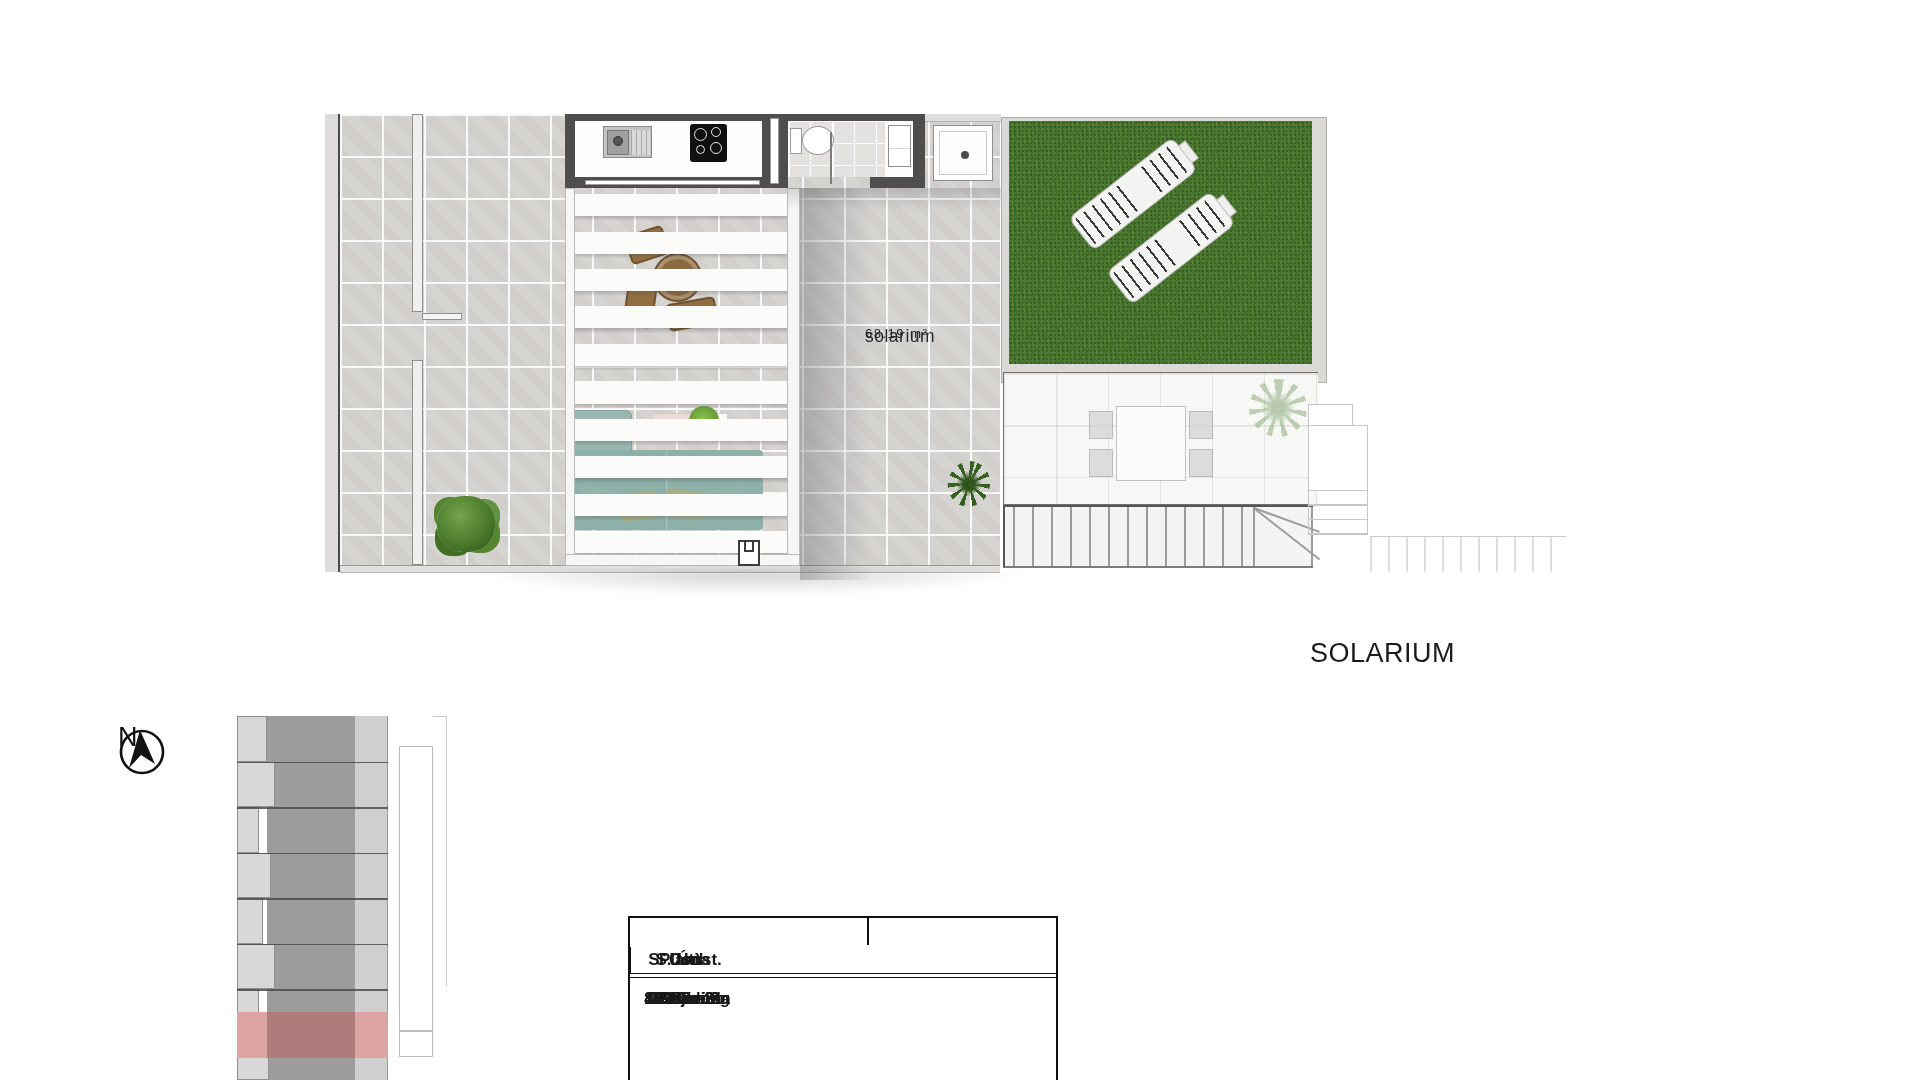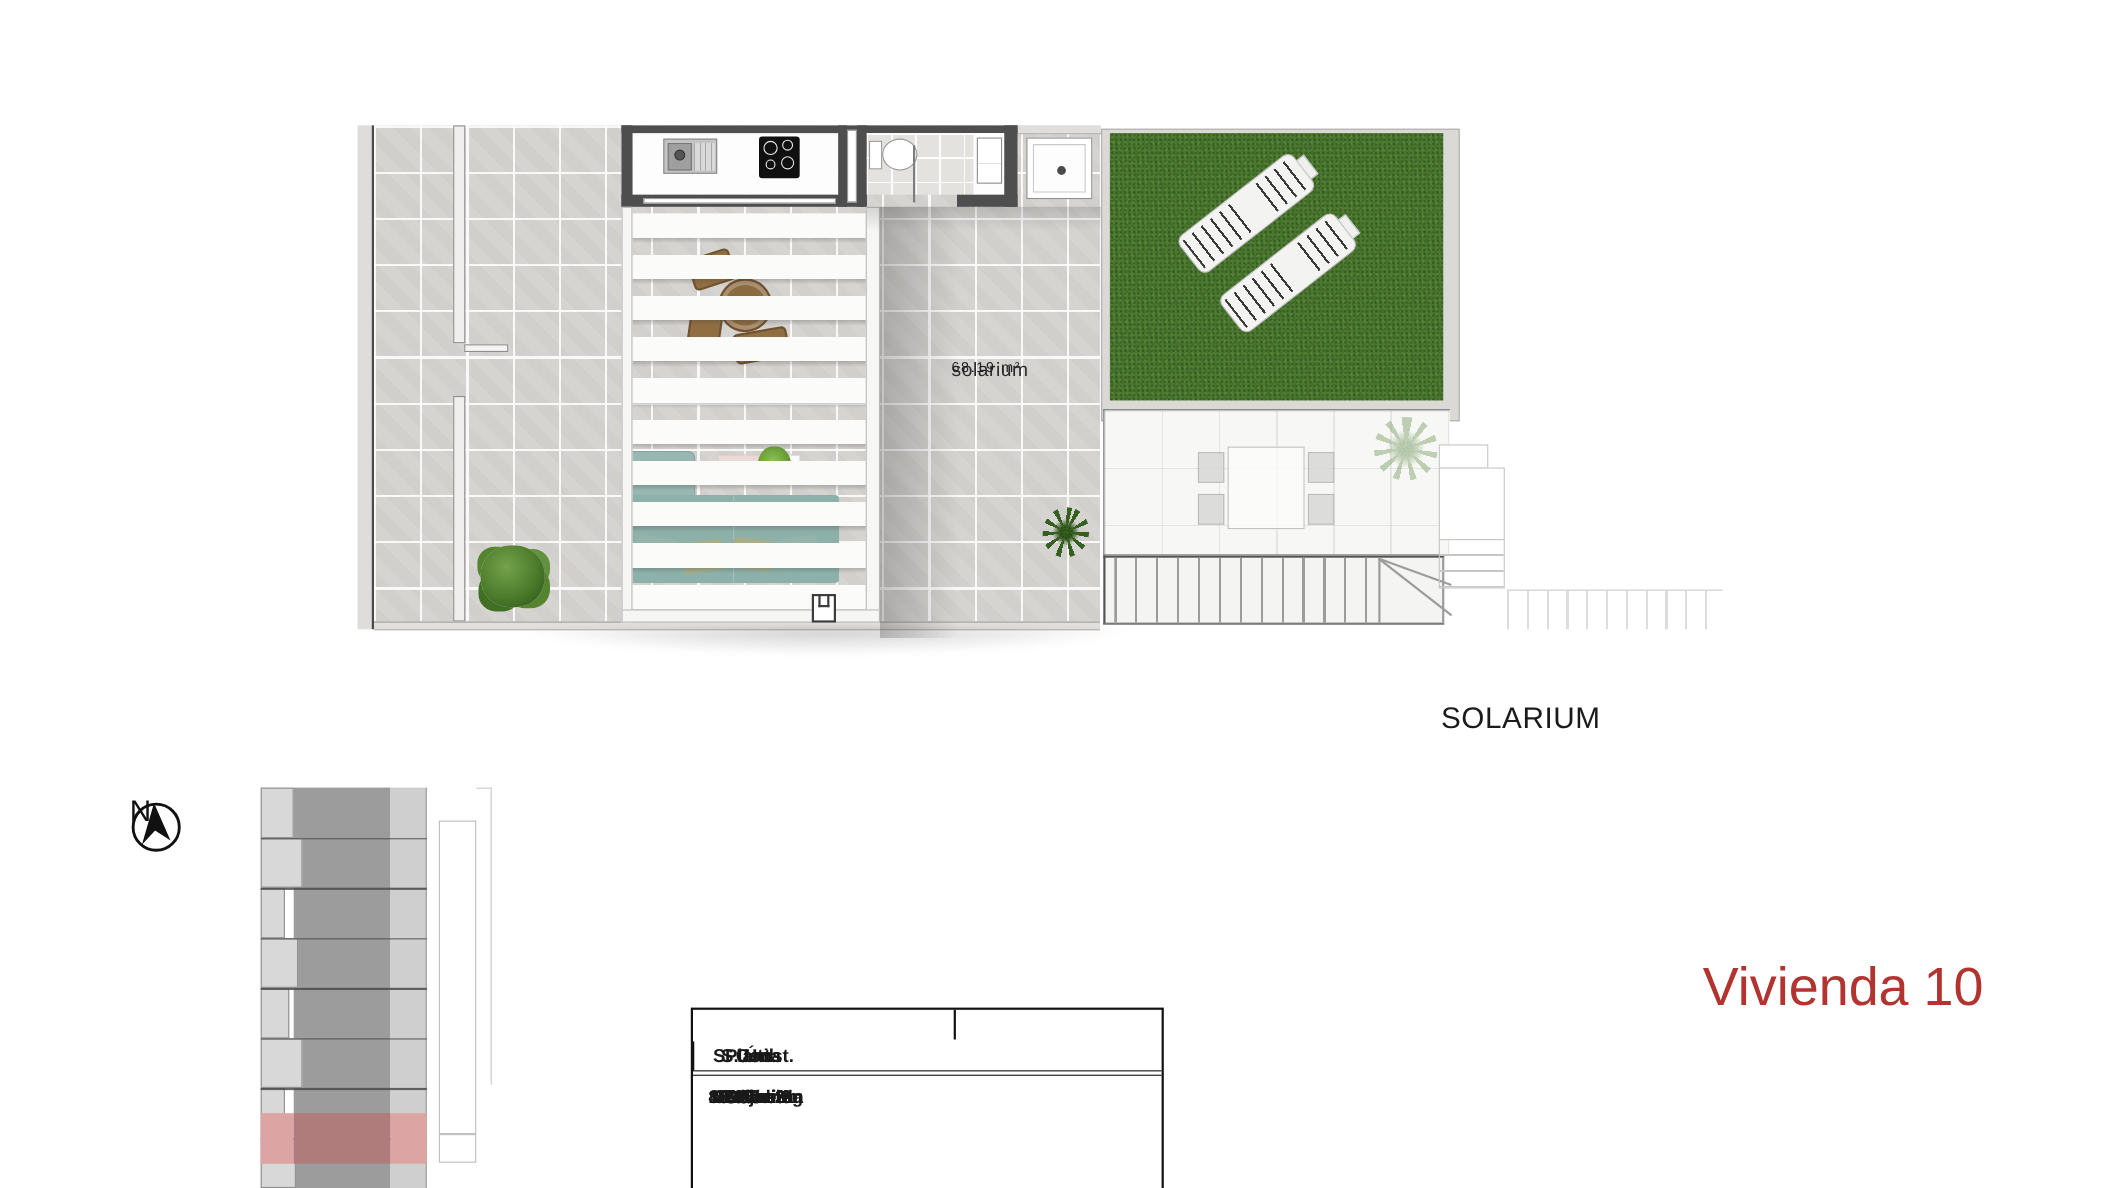--- a/index.html
+++ b/index.html
@@ -399,15 +399,14 @@
       </div>
       <div class="st-row">
         <span class="c1">Solarium</span>
         <span class="c2">Solarium</span>
         <span class="c3">83.60 m2</span>
         <span class="c4">83.60 m2</span>
       </div>
     </div>
   </div>
 
-  <div class="unit-title" style="color: rgb(178, 52, 49);">Vivienda 10</div>
 
 </div>
 
 </body></html>

